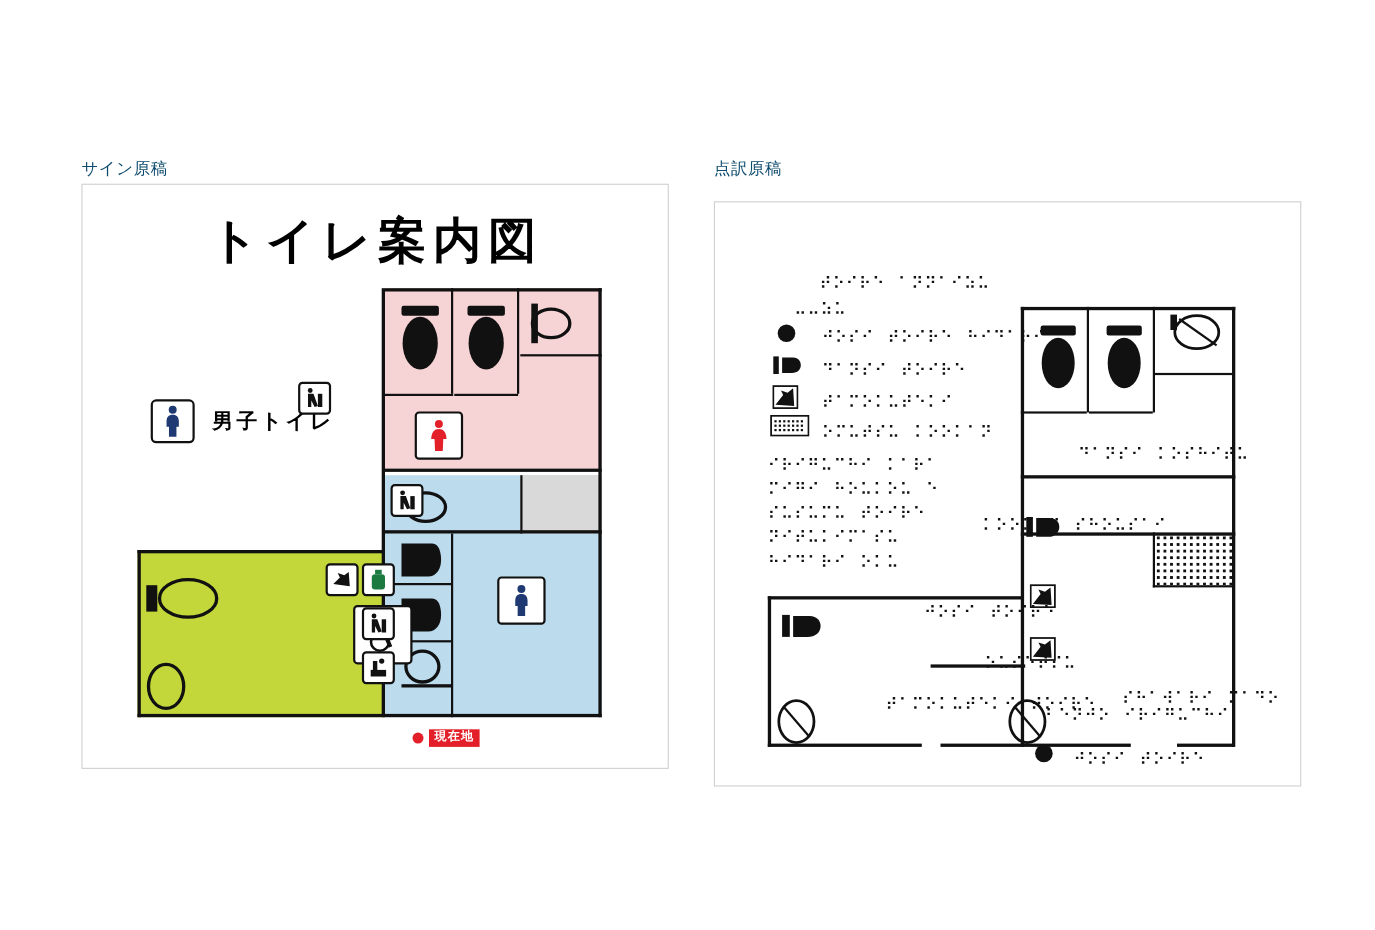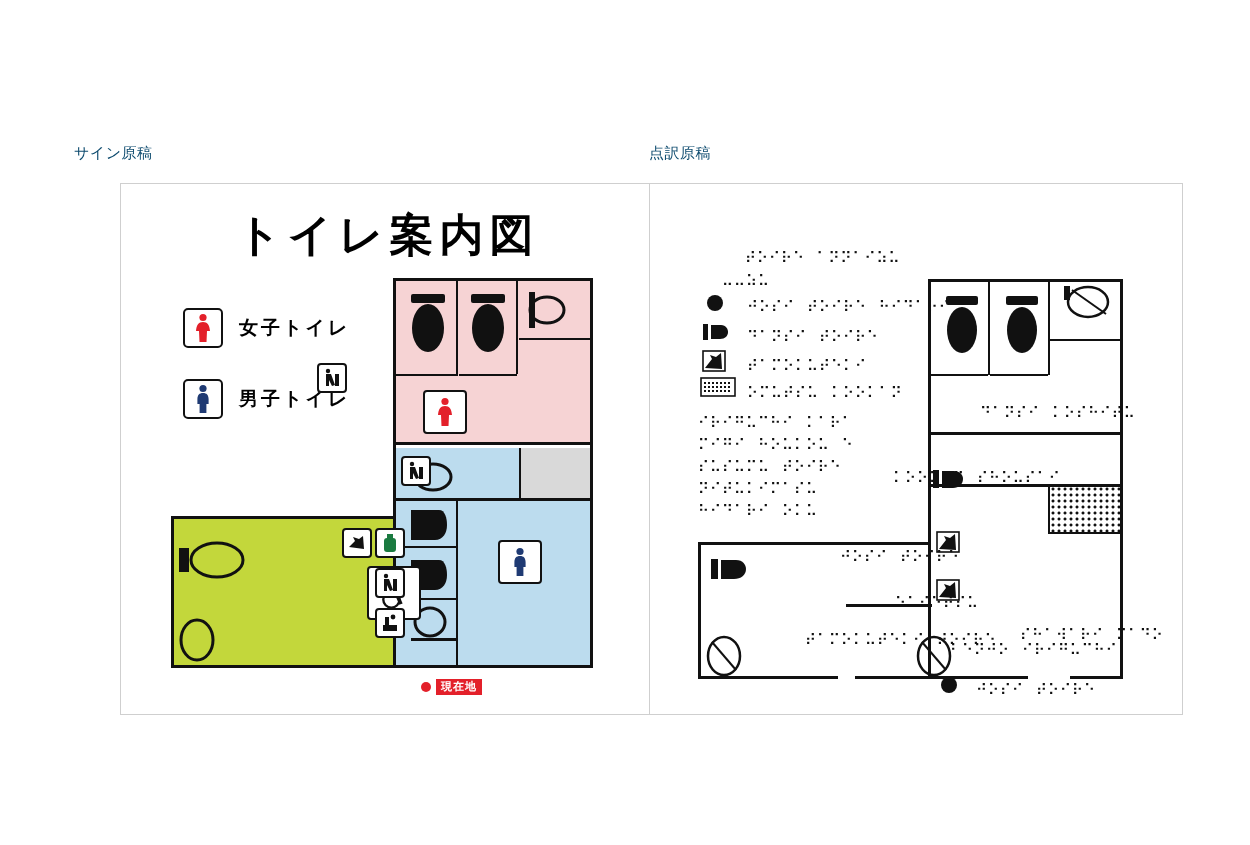--- a/index.html
+++ b/index.html
@@ -25,21 +25,21 @@
   }
   #sign-title { left: 74px; top: 144px; }
   #braille-title { left: 649px; top: 144px; }
 
   .panel-frame {
     position: absolute;
     background: #ffffff;
     border: 1px solid #cfcfcf;
     box-sizing: border-box;
   }
-  #sign-panel   { left: 74px;  top: 183px; width: 534px; height: 532px; margin-left: 46px; }
+  #sign-panel   { left: 74px;  top: 167px; width: 534px; height: 532px; }
   #braille-panel{ left: 649px; top: 183px; width: 534px; height: 532px; }
 
   
   #map-title {
     position: absolute;
     left: 0; top: 22px;
     width: 534px;
     text-align: center;
     font-size: 44px;
     font-weight: 700;
@@ -143,29 +143,20 @@
   svg { display: block; }
 </style>
 </head>
 <body>
 
 <div class="panel-title" id="sign-title">サイン原稿</div>
 <div class="panel-frame" id="sign-panel">
 
   <div id="map-title">トイレ案内図</div>
 
-  <div class="legend-row" style="left:62px; top:124px;">
-    <div class="legend-box">
-      <svg width="22" height="30" viewBox="0 0 22 30">
-        <circle cx="11" cy="4.5" r="3.6" fill="#e3202a"></circle>
-        <path d="M11 9 C6.5 9 4.5 12 4 18 L7 18 L7.5 29 L14.5 29 L15 18 L18 18 C17.5 12 15.5 9 11 9 Z" fill="#e3202a"></path>
-      </svg>
-    </div>
-    <div class="legend-label">女子トイレ</div>
-  </div>
 
   <div class="legend-row" style="left:62px; top:195px;">
     <div class="legend-box">
       <svg width="22" height="30" viewBox="0 0 22 30">
         <circle cx="11" cy="4.5" r="3.6" fill="#1f3a73"></circle>
         <path d="M11 9 C7.2 9 5.6 11 5.4 15 L5.4 20 L7.6 20 L7.6 29 L14.4 29 L14.4 20 L16.6 20 L16.6 15 C16.4 11 14.8 9 11 9 Z" fill="#1f3a73"></path>
       </svg>
     </div>
     <div class="legend-label">男子トイレ</div>
   </div>

